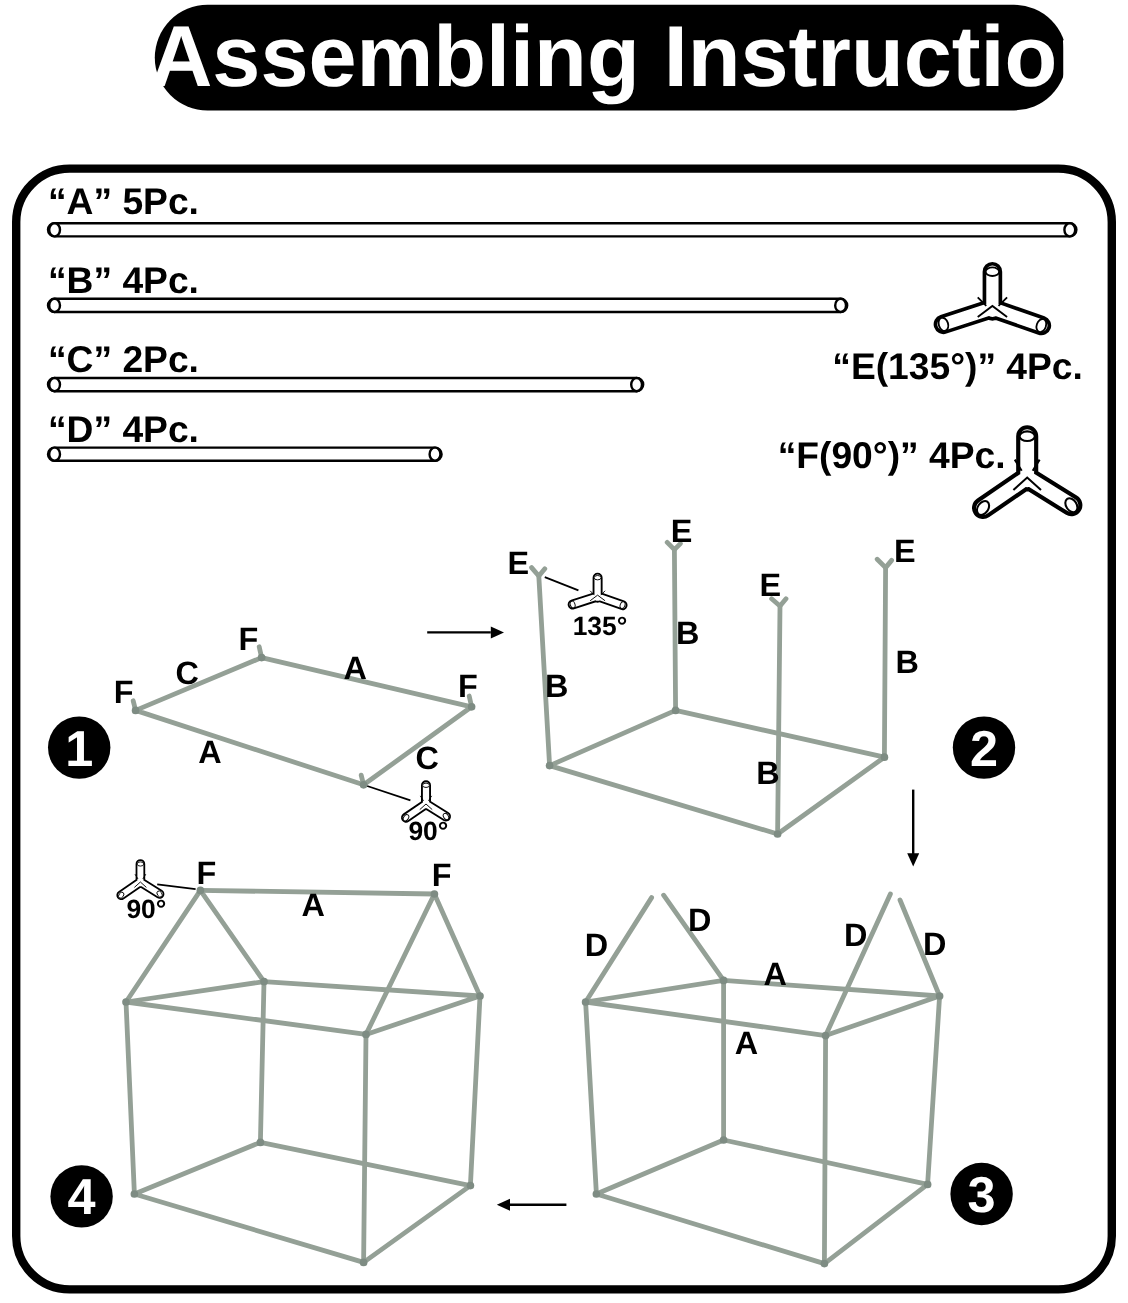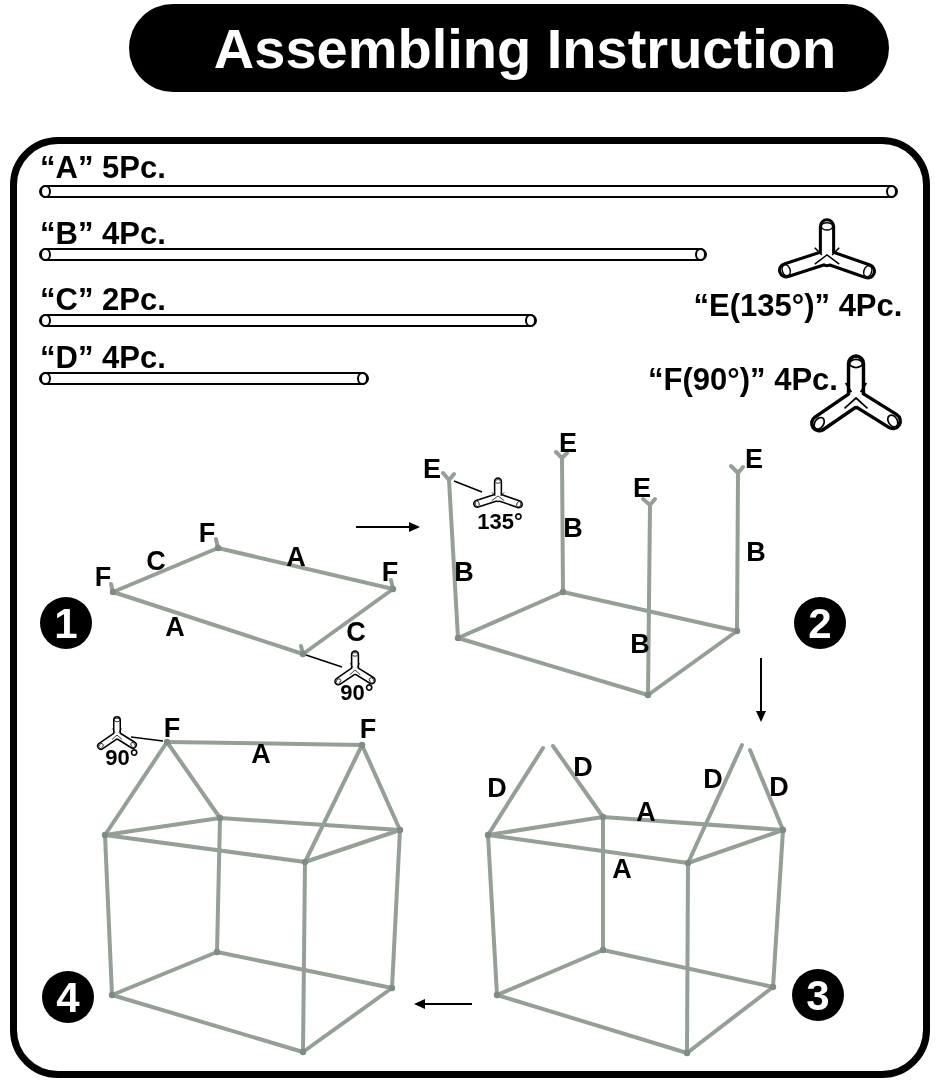--- a/index.html
+++ b/index.html
@@ -7,21 +7,21 @@
     --tube-joint:#7e8c83;
     --outline:#000000;
     --title-bg:#000000;
     --title-text:#ffffff;
   }
   html,body{margin:0;padding:0;background:#ffffff;}
   #page{position:relative;width:940px;height:1086px;background:#ffffff;overflow:hidden;
         font-family:"Liberation Sans",sans-serif;}
   #title-banner{position:absolute;left:129px;top:4px;width:760px;height:88px;
         background:var(--title-bg);border-radius:46px;display:flex;align-items:center;justify-content:center;}
-  #title-banner span{color:var(--title-text);font-size:56px;font-weight:bold;letter-spacing:0px;white-space:nowrap;margin-left:32px;}
+  #title-banner span{color:var(--title-text);font-size:72px;font-weight:bold;letter-spacing:0px;white-space:nowrap;margin-left:32px;}
   #panel-border{position:absolute;left:10px;top:137px;width:920px;height:941px;box-sizing:border-box;
         border:7px solid var(--outline);border-radius:48px;}
   svg{position:absolute;left:0;top:0;}
   text{font-family:"Liberation Sans",sans-serif;fill:#000;}
   .part-label{font-size:31px;font-weight:bold;}
   .part-label.mid{text-anchor:middle;}
   .dia-label{font-size:27px;font-weight:bold;text-anchor:middle;}
   .angle-label{font-size:22px;font-weight:bold;text-anchor:middle;}
   .step-num{font-size:42px;font-weight:bold;fill:#fff;text-anchor:middle;}
   .frame{fill:none;stroke:var(--tube-frame);stroke-width:4;stroke-linecap:round;stroke-linejoin:round;}

